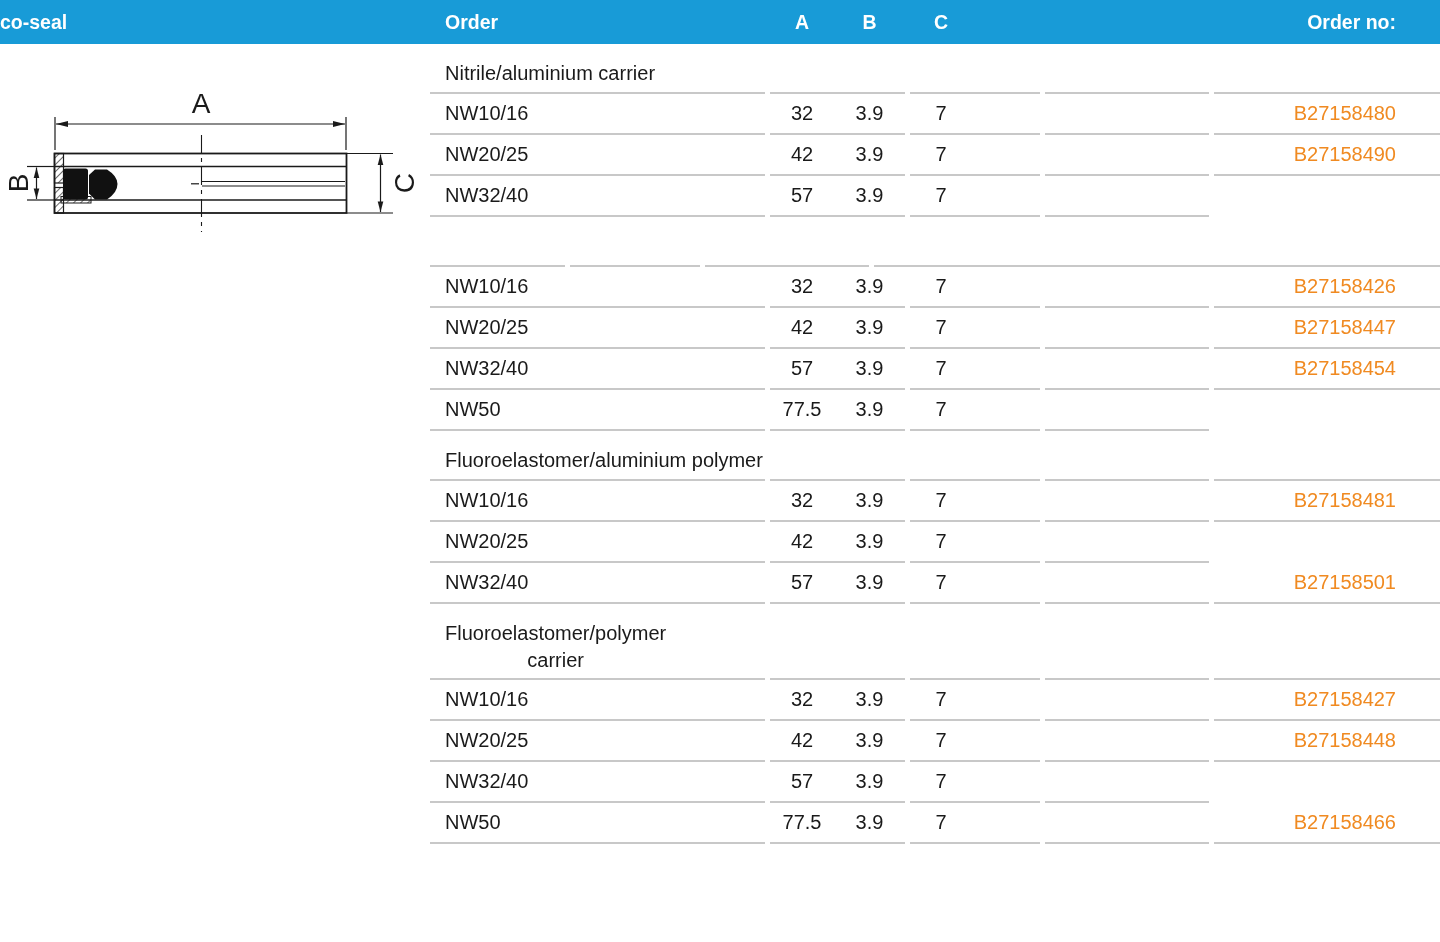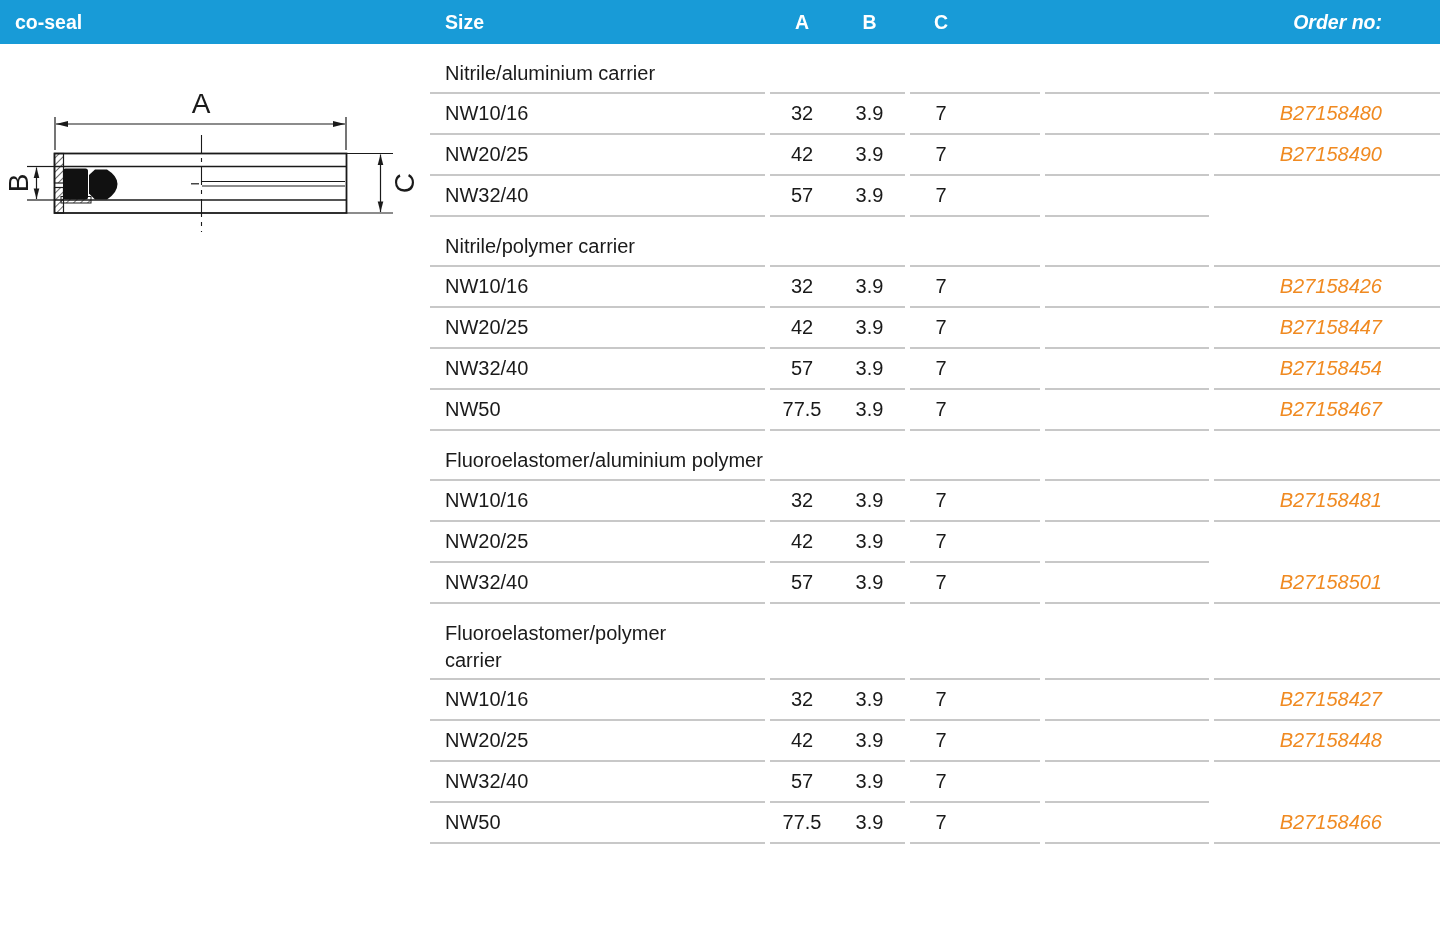--- a/index.html
+++ b/index.html
@@ -25,51 +25,51 @@
     width: 1440px; height: 44px;
     background: var(--brand);
     color: #fff;
     display: flex;
     font-size: 19.5px;
     font-weight: 700;
   }
   .bar-left {
     width: 430px;
     display: flex; align-items: center;
-    padding-left: 15px;
   }
 
   
   .row-grid { display: flex; width: 1010px; }
   .cell { display: flex; align-items: center; }
   .cell.size   { width: 335px; margin-right: 5px; padding-left: 15px; }
   .cell.ab     { width: 135px; margin-right: 5px; }
   .cell.ccol   { width: 130px; margin-right: 5px; }
   .cell.spacer { width: 164px; margin-right: 5px; }
-  .cell.order  { flex: 1; justify-content: flex-end; padding-right: 58px; font-style: italic; }
+  .cell.order  { flex: 1; justify-content: flex-end; padding-right: 44px; }
   .sub-a { display: inline-block; width: 64px; text-align: center; }
   .sub-b { display: inline-block; width: 71px; text-align: center; }
   .sub-c { display: inline-block; width: 62px; text-align: center; }
 
   
   .table {
     position: absolute; left: 430px; top: 44px;
     width: 1010px;
     font-size: 20px;
   }
   .table .row { display: flex; width: 1010px; }
   .table .row .cell { border-bottom: 2px solid var(--line); }
   .row.data { height: 41px; }
   .row.group { height: 50px; }
   .row.group.tall { height: 76px; }
   .row.group .cell.size {
     white-space: pre-line;
     overflow: visible;
     line-height: 1.35;
     padding-top: 11px;
+    text-align: center;
   }
   .cell.order { color: var(--accent); }
   .order-number { cursor: pointer; }
 
   
   .drawing {
     position: absolute; left: 0; top: 80px;
     width: 430px; height: 165px;
   }
   .drawing text {
@@ -82,21 +82,21 @@
 <body>
 
 <div class="page">
 
   <header class="bar">
     <div class="bar-left">
       <span>co-seal</span>
     </div>
     <div class="row-grid">
       <div class="cell size">
-        <span>Size</span>
+        <span>Order</span>
       </div>
       <div class="cell ab">
         <span class="sub-a">A</span>
         <span class="sub-b">B</span>
       </div>
       <div class="cell ccol">
         <span class="sub-c">C</span>
       </div>
       <div class="cell spacer"></div>
       <div class="cell order" style="color:#fff">Order no:</div>
@@ -198,21 +198,20 @@
         <div class="cell ab">
           <div class="sub-a">57</div>
           <div class="sub-b">3.9</div>
         </div>
         <div class="cell ccol">
           <div class="sub-c">7</div>
         </div>
         <div class="cell spacer"></div>
       </div>
       <div class="row group">
-        <div class="cell size">Nitrile/polymer carrier</div>
         <div class="cell ab"></div>
         <div class="cell ccol"></div>
         <div class="cell spacer"></div>
         <div class="cell order"></div>
       </div>
       <div class="row data">
         <div class="cell size">NW10/16</div>
         <div class="cell ab">
           <div class="sub-a">32</div>
           <div class="sub-b">3.9</div>
@@ -256,23 +255,20 @@
       <div class="row data">
         <div class="cell size">NW50</div>
         <div class="cell ab">
           <div class="sub-a">77.5</div>
           <div class="sub-b">3.9</div>
         </div>
         <div class="cell ccol">
           <div class="sub-c">7</div>
         </div>
         <div class="cell spacer"></div>
-        <div class="cell order">
-          <div class="order-number">B27158467</div>
-        </div>
       </div>
       <div class="row group">
         <div class="cell size">Fluoroelastomer/aluminium polymer</div>
         <div class="cell ab"></div>
         <div class="cell ccol"></div>
         <div class="cell spacer"></div>
         <div class="cell order"></div>
       </div>
       <div class="row data">
         <div class="cell size">NW10/16</div>

